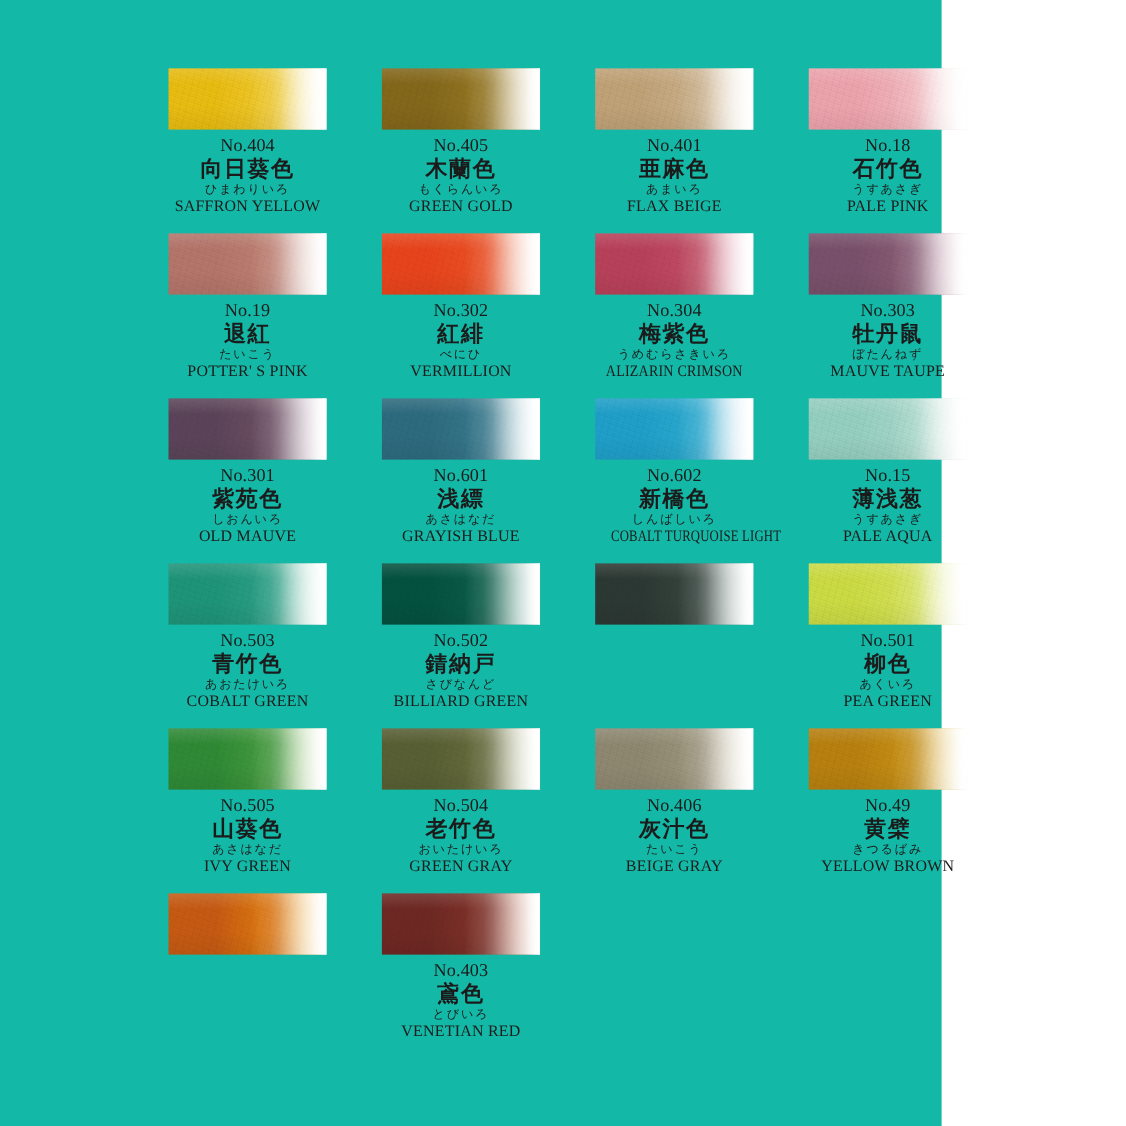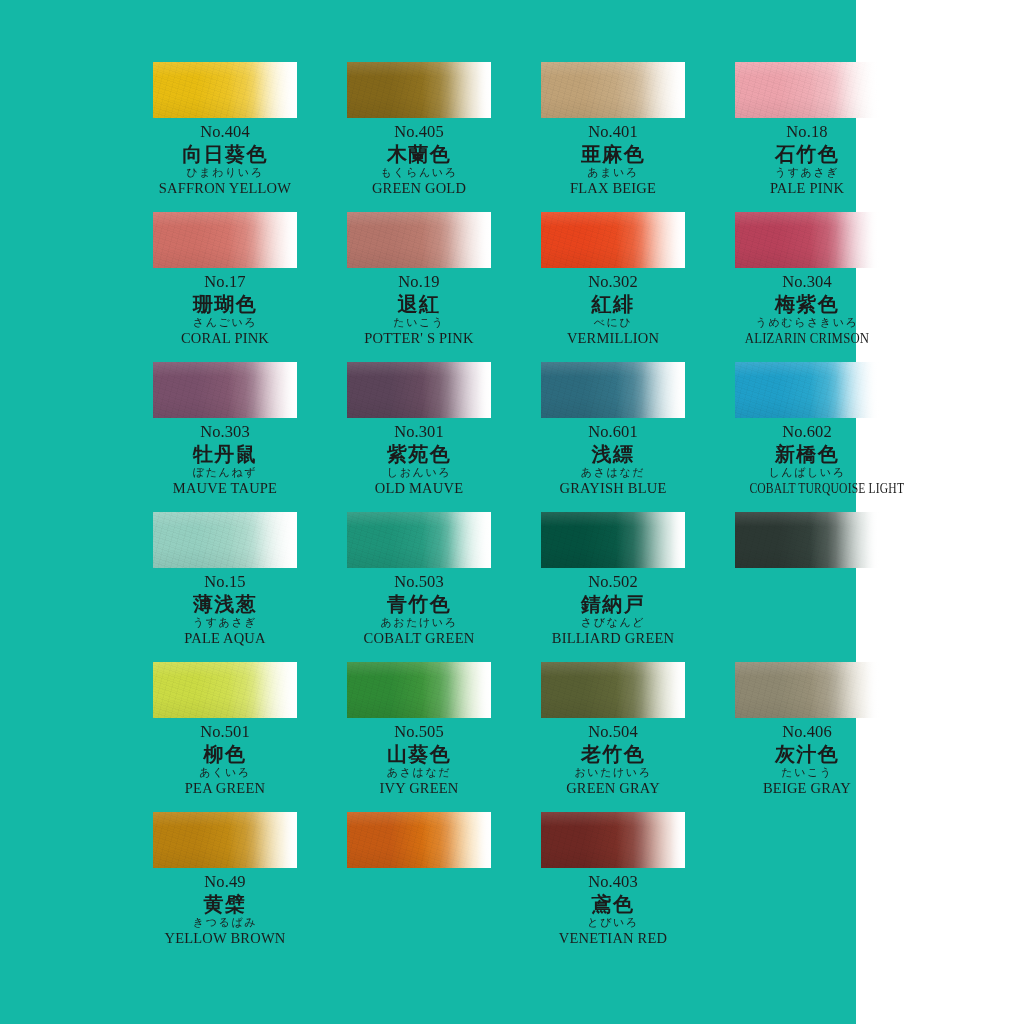--- a/index.html
+++ b/index.html
@@ -189,34 +189,20 @@
         </div>
         <div class="labels">
           <span class="ln ln-code">No.18</span>
           <span class="ln ln-kanji">石竹色</span>
           <span class="ln ln-kana">うすあさぎ</span>
           <span class="ln ln-en">PALE PINK</span>
         </div>
       </div>
       <div class="cell">
         <div class="swatch">
-          <div class="paint" style="background: linear-gradient(to right, rgb(207, 111, 102) 0%, rgb(207, 111, 102) 30%, rgb(214, 120, 110) 58%, rgb(214, 120, 110) 70%, rgb(237, 182, 174) 90%, rgb(255, 255, 255) 100%);"></div>
-          <div class="grain"></div>
-          <div class="topwash"></div>
-          <div class="fade"></div>
-        </div>
-        <div class="labels">
-          <span class="ln ln-code">No.17</span>
-          <span class="ln ln-kanji">珊瑚色</span>
-          <span class="ln ln-kana">さんごいろ</span>
-          <span class="ln ln-en">CORAL PINK</span>
-        </div>
-      </div>
-      <div class="cell">
-        <div class="swatch">
           <div class="paint" style="background: linear-gradient(to right, rgb(180, 117, 106) 0%, rgb(180, 117, 106) 30%, rgb(188, 125, 112) 58%, rgb(188, 125, 112) 70%, rgb(220, 181, 171) 90%, rgb(255, 255, 255) 100%);"></div>
           <div class="grain"></div>
           <div class="topwash"></div>
           <div class="fade"></div>
         </div>
         <div class="labels">
           <span class="ln ln-code">No.19</span>
           <span class="ln ln-kanji">退紅</span>
           <span class="ln ln-kana">たいこう</span>
           <span class="ln ln-en">POTTER' S PINK</span>

